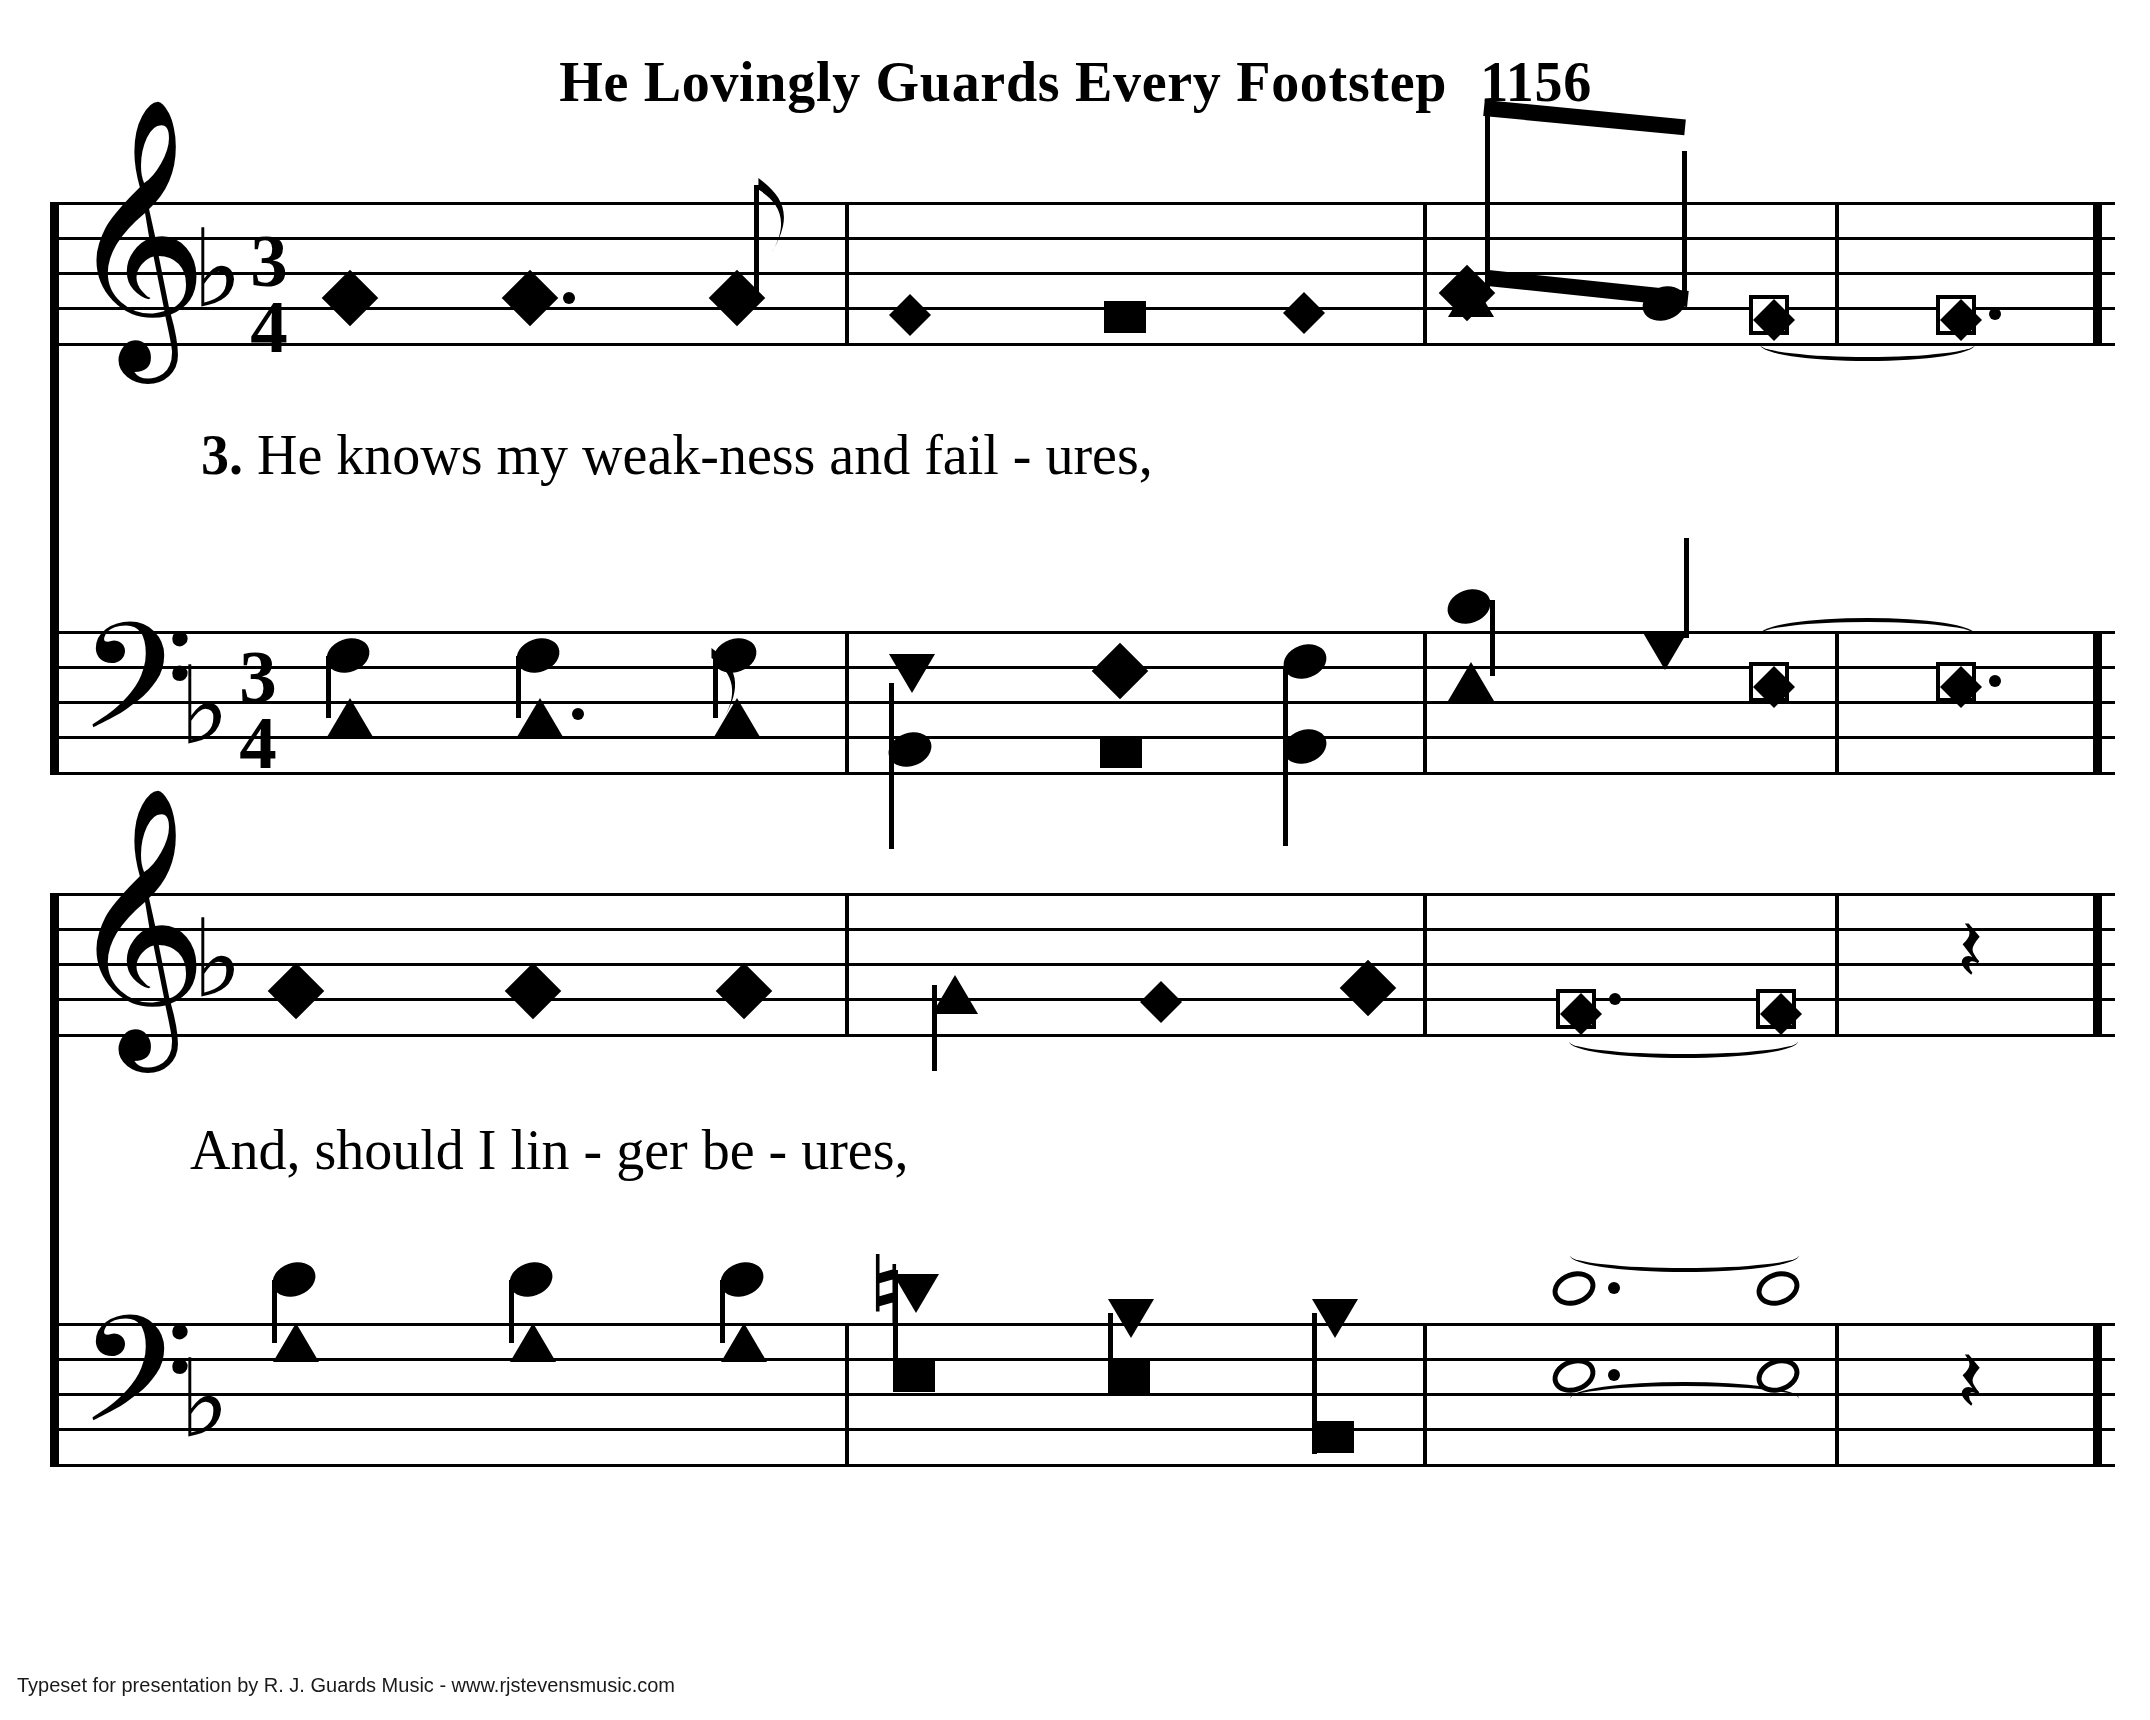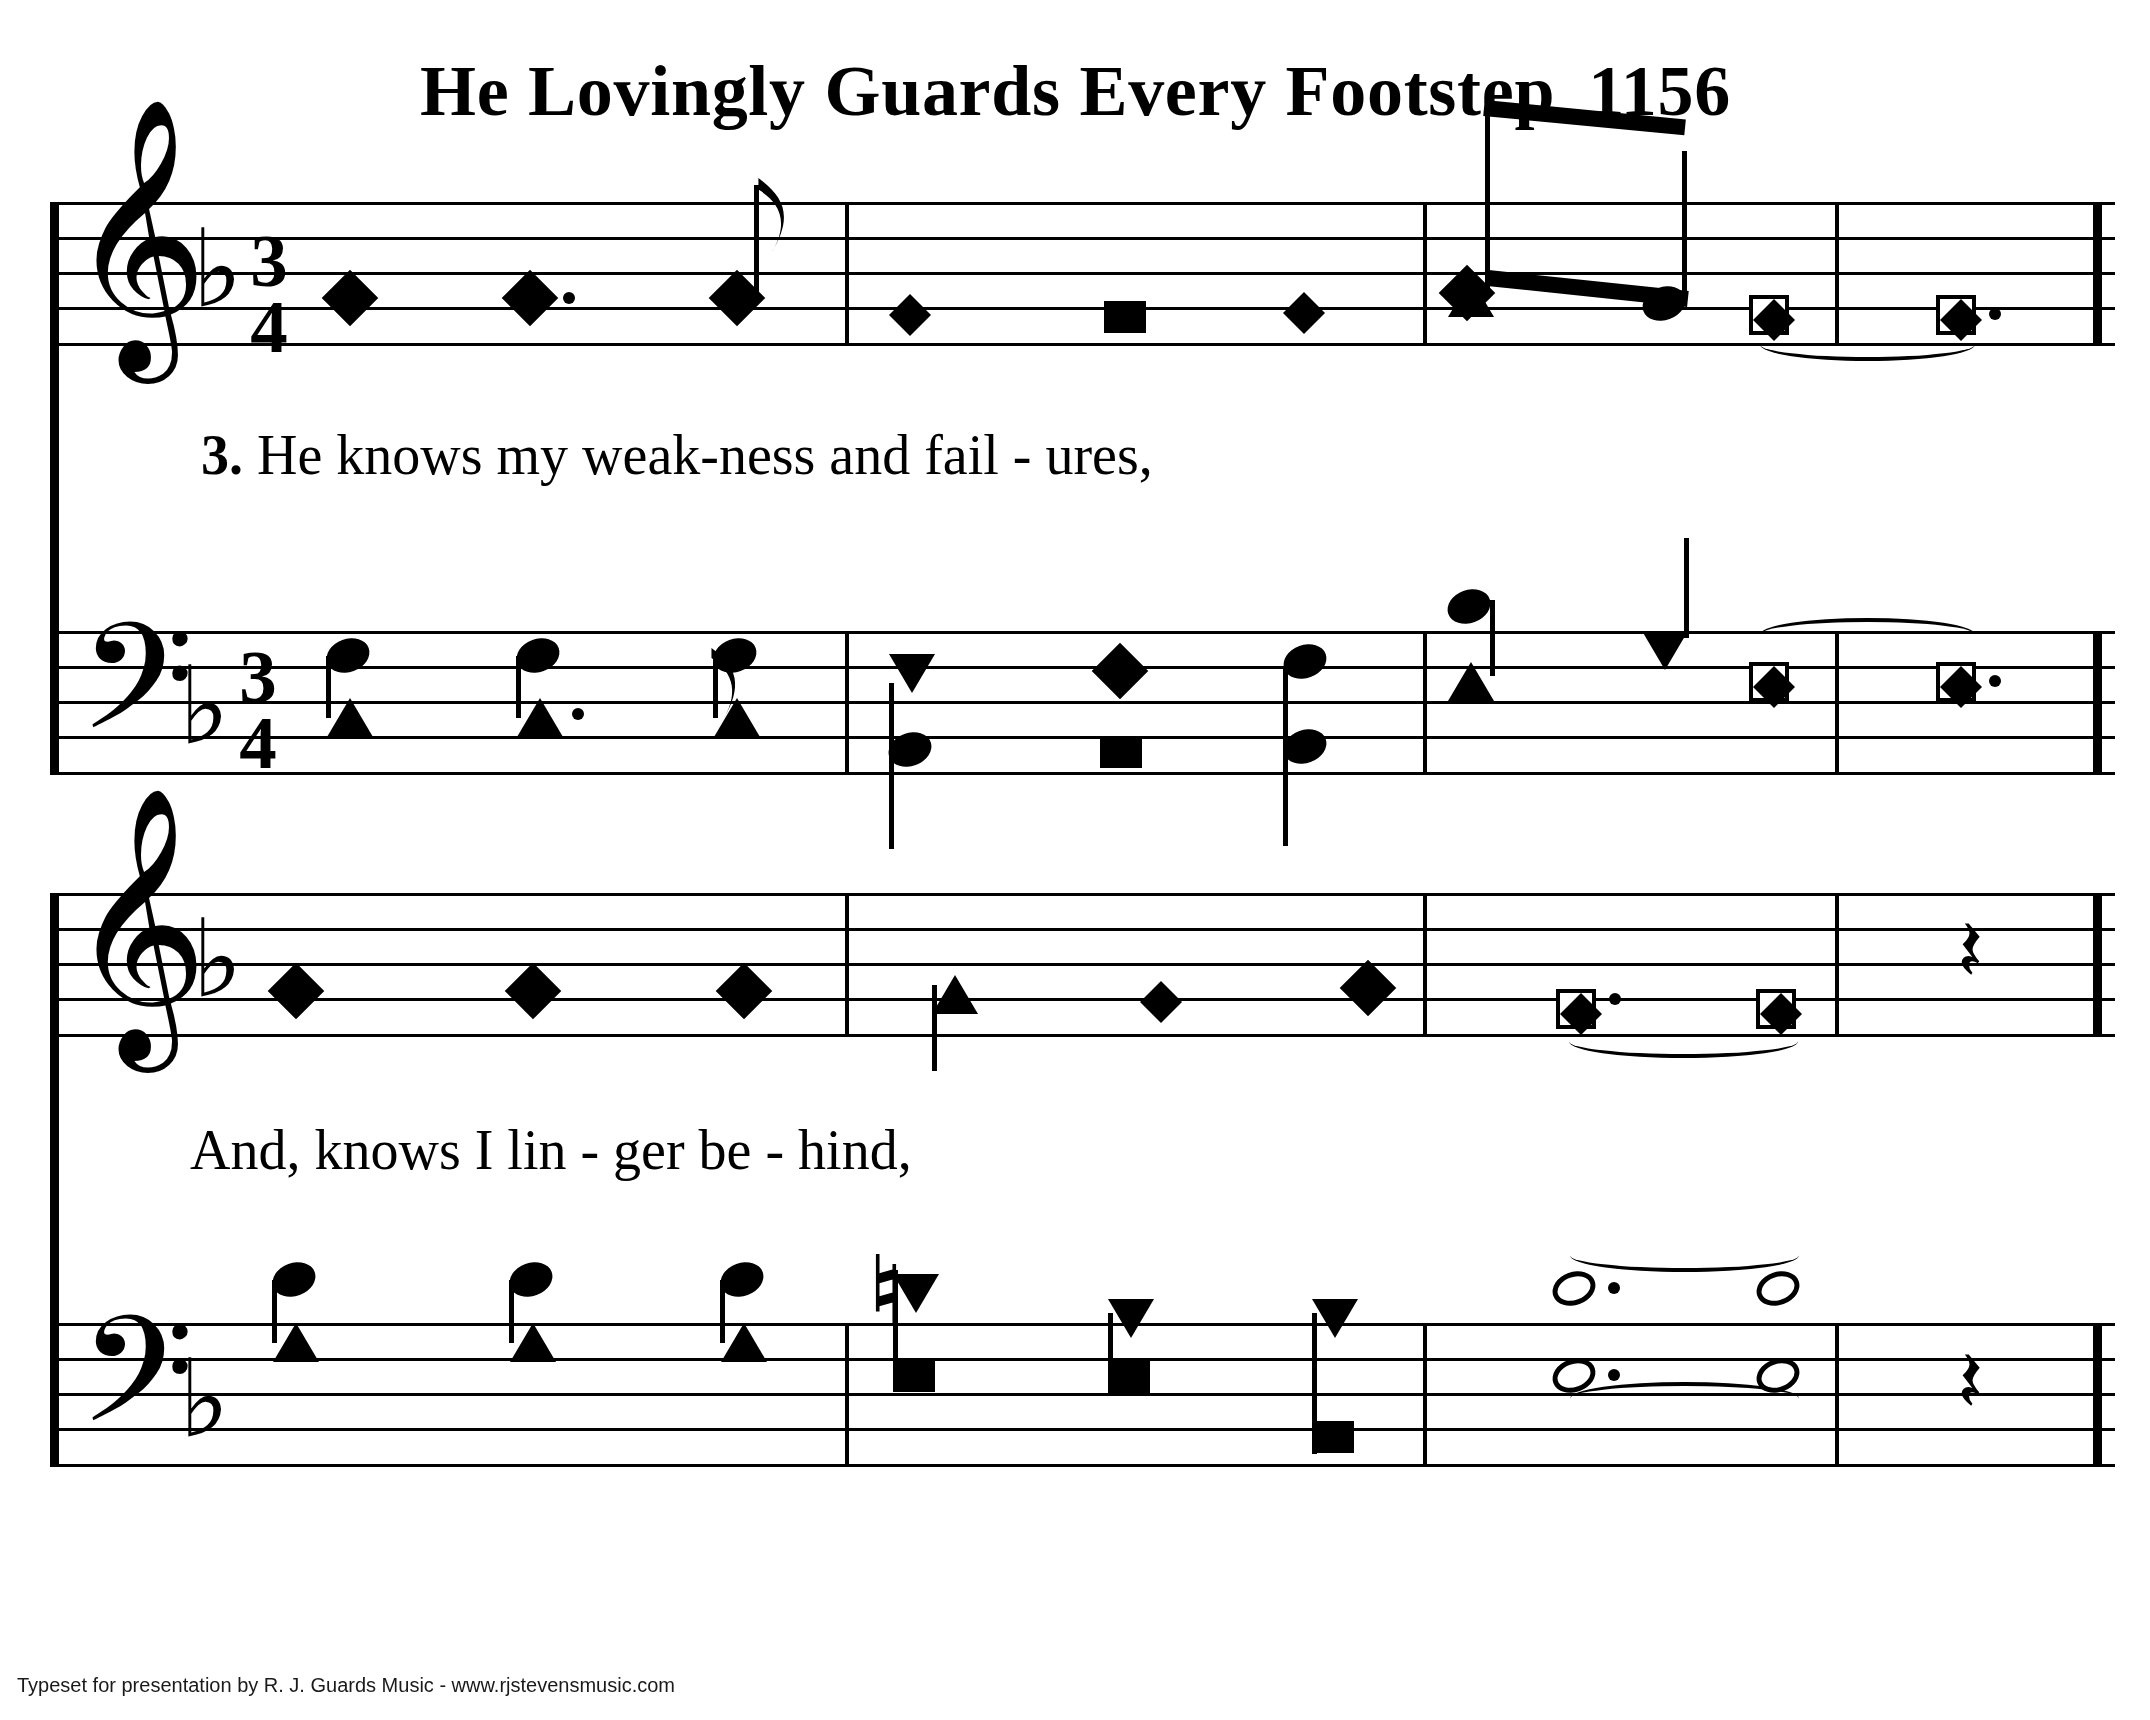--- a/index.html
+++ b/index.html
@@ -18,21 +18,21 @@
 
   
   .title-row {
     position: absolute;
     top: 50px;
     left: 0;
     width: 2151px;
     text-align: center;
     font-family: "Liberation Serif", serif;
     font-weight: bold;
-    font-size: 72px;
+    font-size: 56px;
     letter-spacing: 0.7px;
     white-space: nowrap;
   }
   .title-row .title-text { margin-right: 33px; }
   .title-row .title-number { }
 
   
   .system {
     position: absolute;
     left: 0;
@@ -435,21 +435,21 @@
     <div class="dot" style="left:53px; top:4.3px;"></div>
   </div>
   <div class="note" style="left:1756px; top:989px;">
     <div class="head bowtie open-box"></div>
   </div>
   <div class="tie" style="left:1569px; top:1025px; width:229px;"></div>
 
   <div class="rest-quarter" style="left:1957px; top:907px;">𝄽</div>
 
   <div class="lyrics" style="left:190px; top:1118px;">
-    <span>And,  knows  I     lin - ger    be - hind,</span>
+    <span>And,  should  I     lin - ger    be - ures,</span>
   </div>
 
   <div class="note" style="left:272px; top:1263px;">
     <div class="head oval"></div>
     <div class="head tri-up" style="top:60px; left:1.4px;"></div>
     <div class="stem" style="left:0px; top:17px; height:63px;"></div>
   </div>
   <div class="note" style="left:509px; top:1263px;">
     <div class="head oval"></div>
     <div class="head tri-up" style="top:60px; left:1.4px;"></div>

